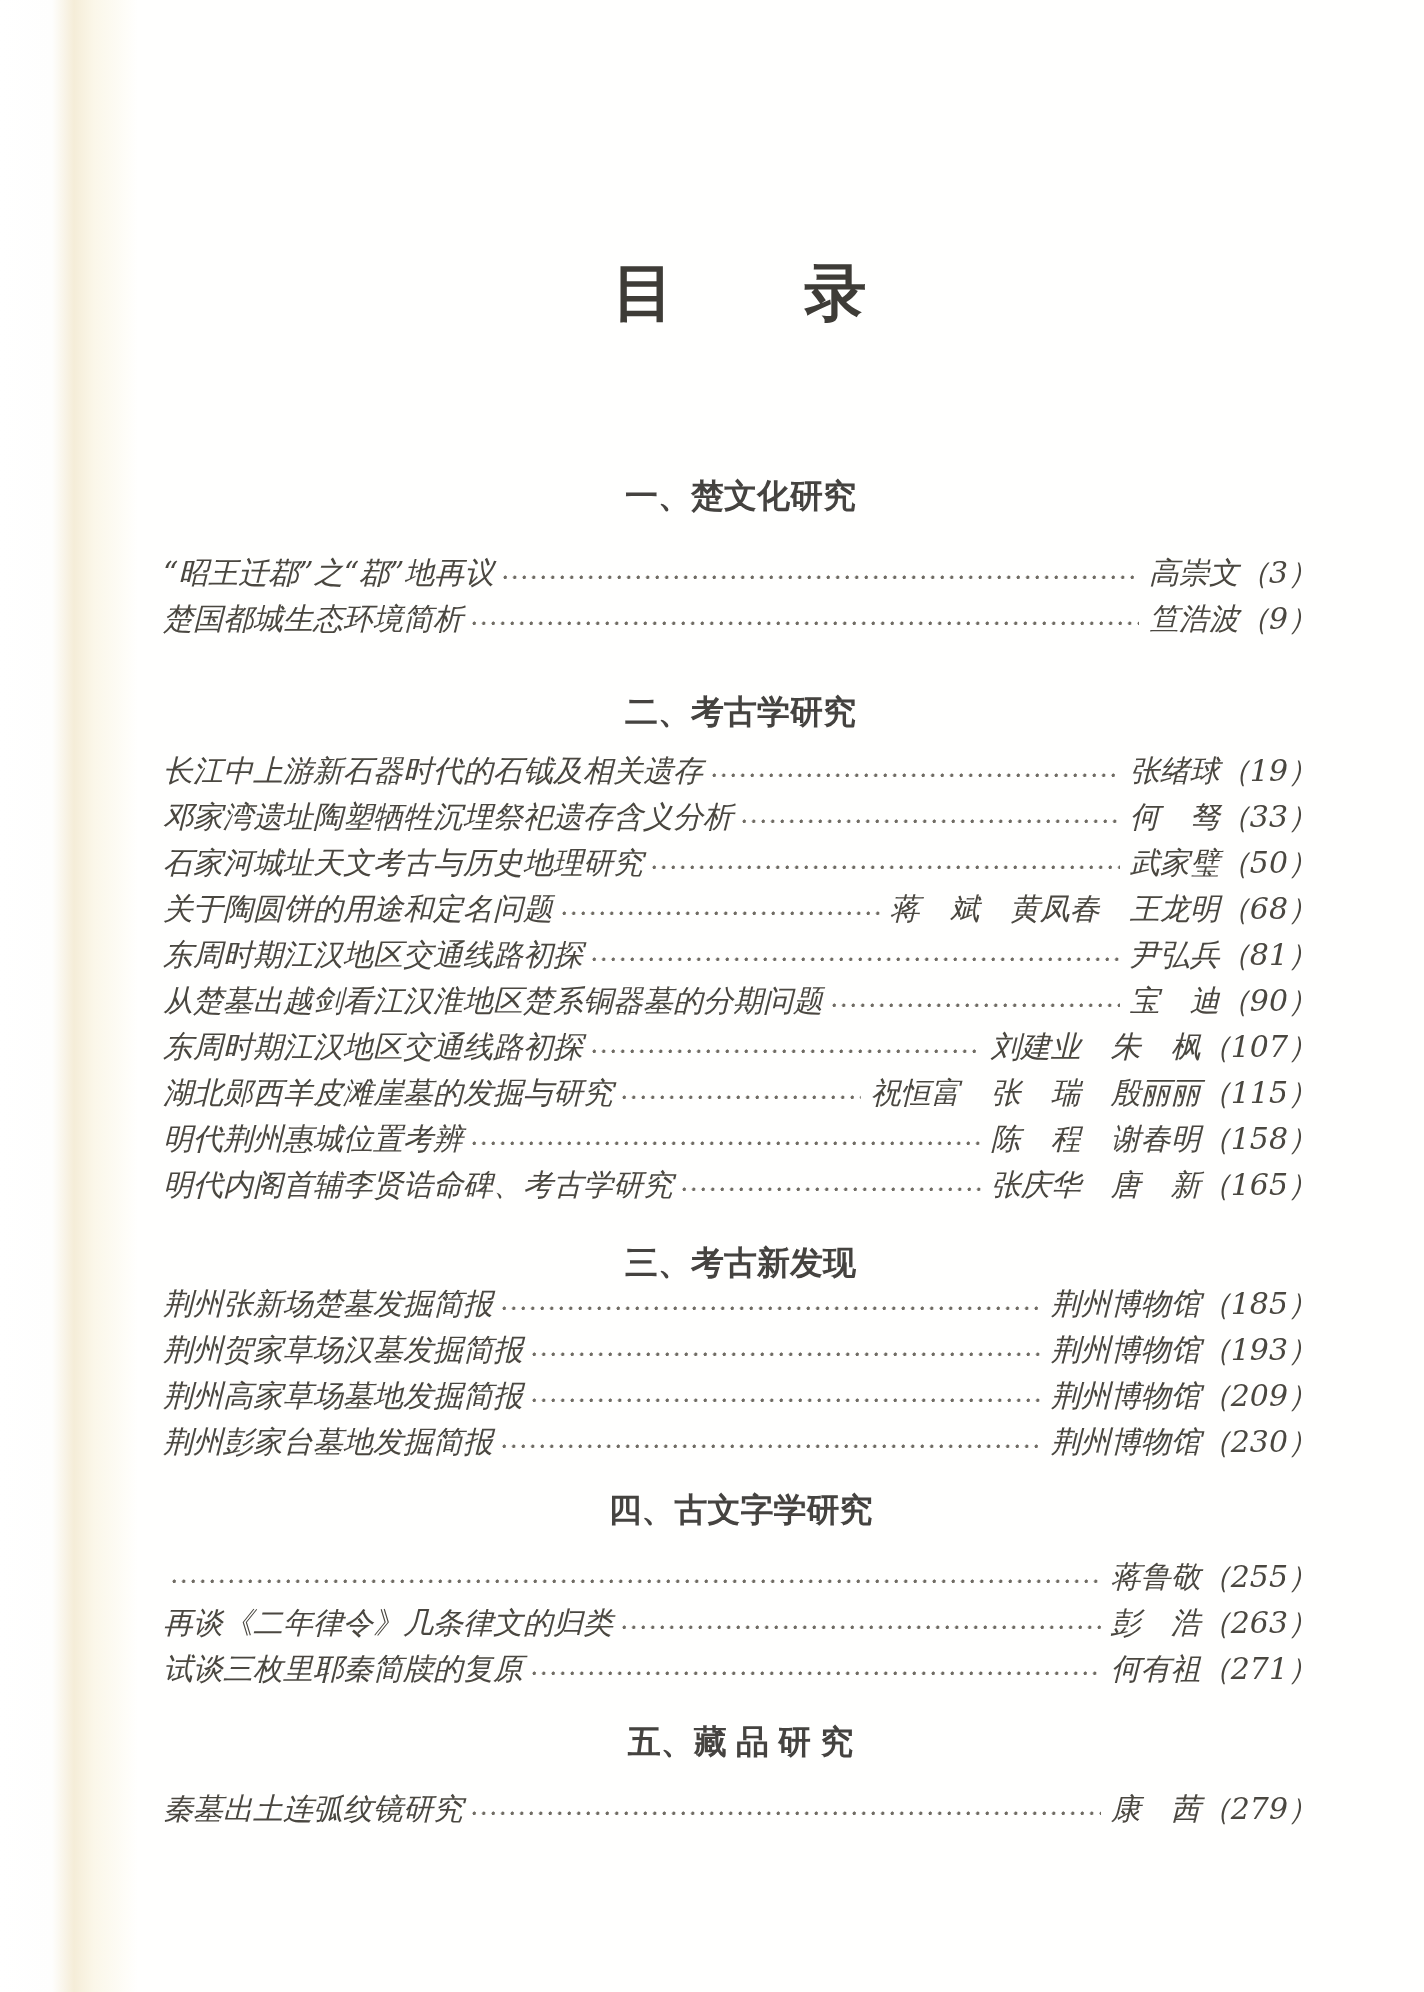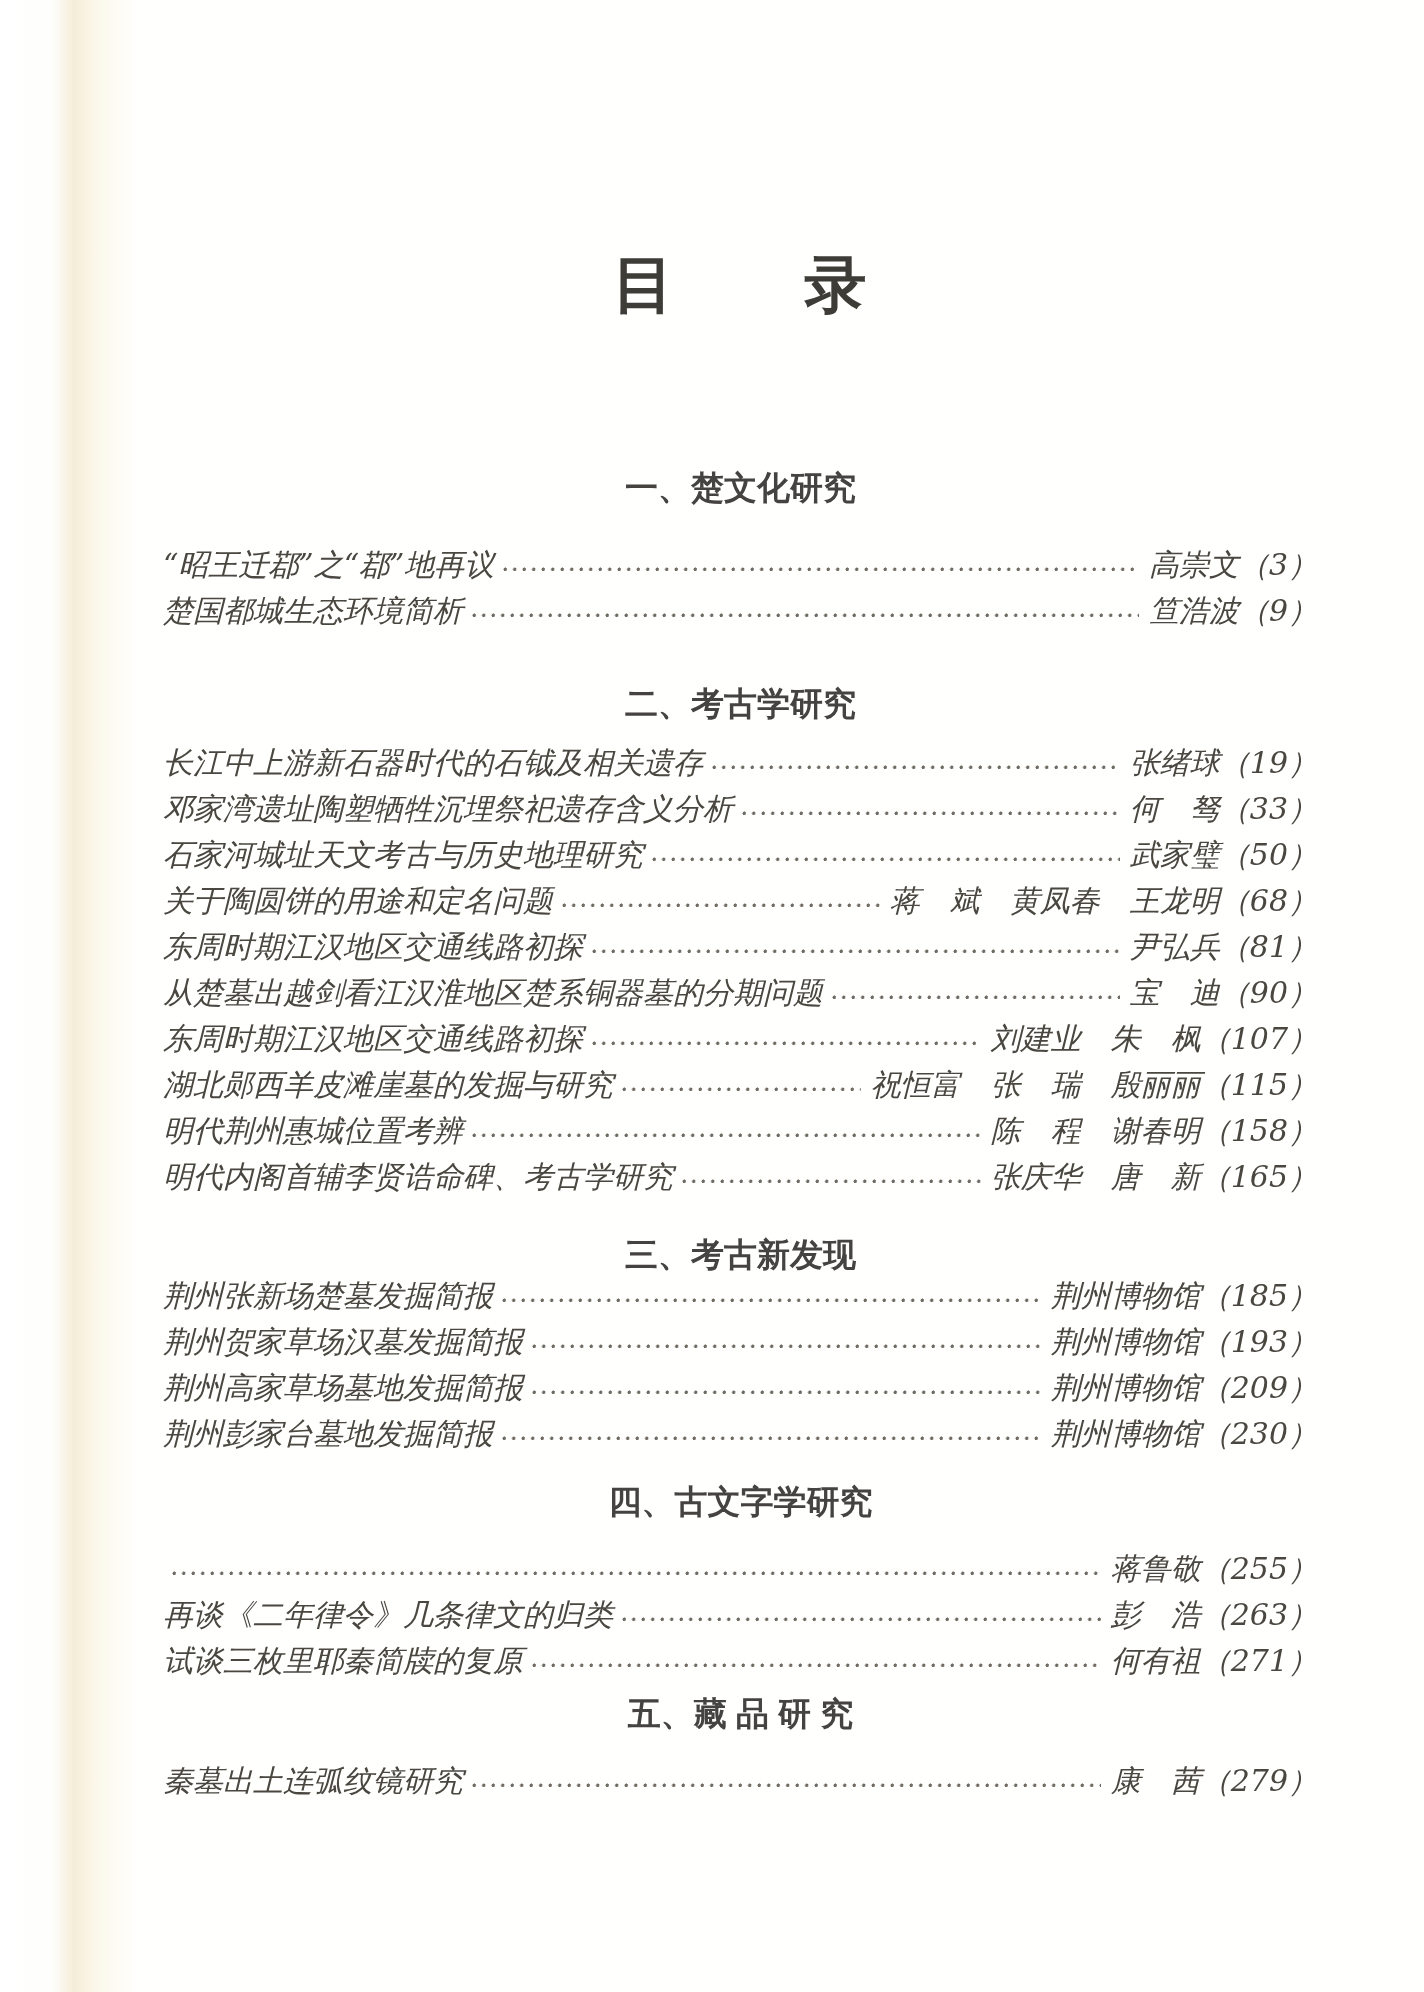--- a/index.html
+++ b/index.html
@@ -6,21 +6,21 @@
   body{background:#ffffff;}
   .page{
     position:relative;
     width:1424px;height:1992px;
     margin:0;
     overflow:hidden;
     background:linear-gradient(90deg,#ffffff 0px,#fefefd 52px,#f5edd8 74px,#fbf7e9 94px,#fffffe 138px,#fffffe 1424px);
     font-family:"DejaVu Serif","Liberation Serif",serif;
     color:#49463f;
   }
-  .content{position:absolute;left:163px;top:0;width:1155px;}
+  .content{position:absolute;left:163px;top:8px;width:1155px;}
   .title{
     margin:252px 0 0 0;
     font-size:62px;line-height:66px;font-weight:700;
     text-align:center;letter-spacing:2px;color:#3e3c37;
   }
   .heading{
     margin:0;font-size:33px;line-height:36px;font-weight:700;
     text-align:center;color:#454340;
     font-family:"Liberation Sans","DejaVu Sans",sans-serif;
   }
@@ -32,21 +32,21 @@
     background-image:radial-gradient(circle at 2.2px 3.2px,#6f6b63 1.6px,rgba(0,0,0,0) 1.9px);
     background-size:9.5px 7px;background-repeat:repeat-x;background-position:left center;
   }
   .a{white-space:nowrap;flex:0 0 auto;color:#4a4740;}
   .p{white-space:nowrap;flex:0 0 auto;color:#4a4740;}
   
   .mh1{margin-top:152px}.mr1{margin-top:36px}
   .mh2{margin-top:52px}.mr2{margin-top:18px}
   .mh3{margin-top:37px}.mr3{}
   .mh4{margin-top:27px}.mr4{margin-top:26px}
-  .mh5{margin-top:12px}.mr5{margin-top:26px}
+  .mh5{margin-top:32px}.mr5{margin-top:26px}
 </style>
 </head>
 <body>
 
 <div class="page">
   <div class="content">
 
     <h1 class="title">目　　录</h1>
 
     <section>

